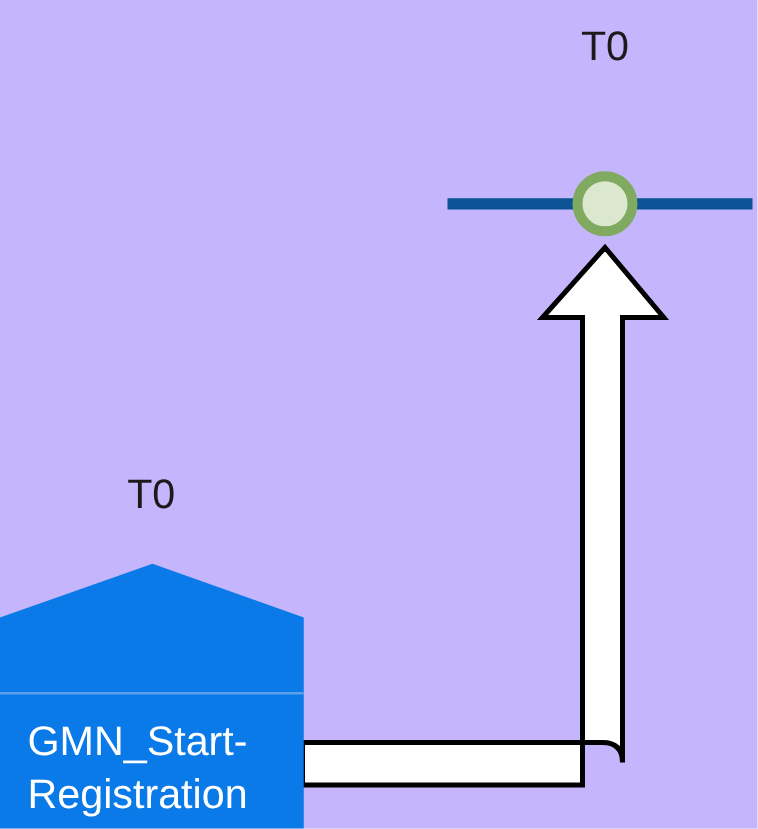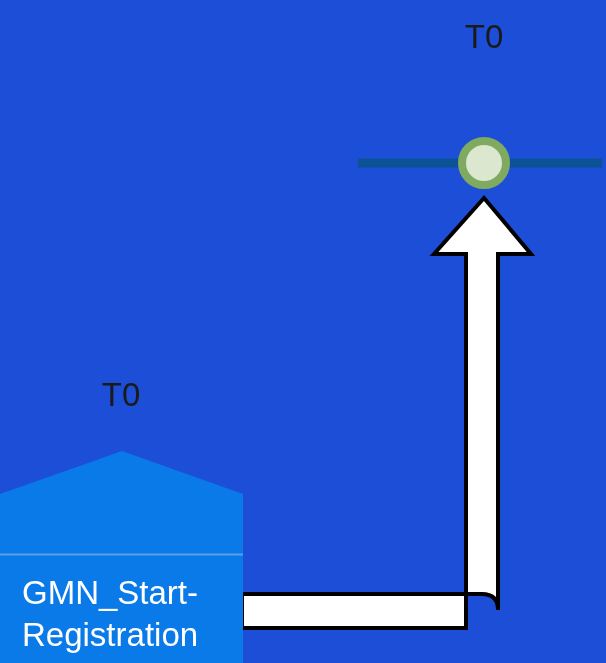--- a/index.html
+++ b/index.html
@@ -7,21 +7,21 @@
     padding: 0;
     background: #ffffff;
   }
   body {
     font-family: "Liberation Sans", sans-serif;
   }
   #canvas {
     position: relative;
     width: 606px;
     height: 663px;
-    background: #1d4ed8;
+    background: #c4b5fd;
     overflow: hidden;
     text-align: center;
   }
   #diagram-svg {
     position: absolute;
     top: 0;
     left: 0;
     width: 606px;
     height: 663px;
     display: block;

